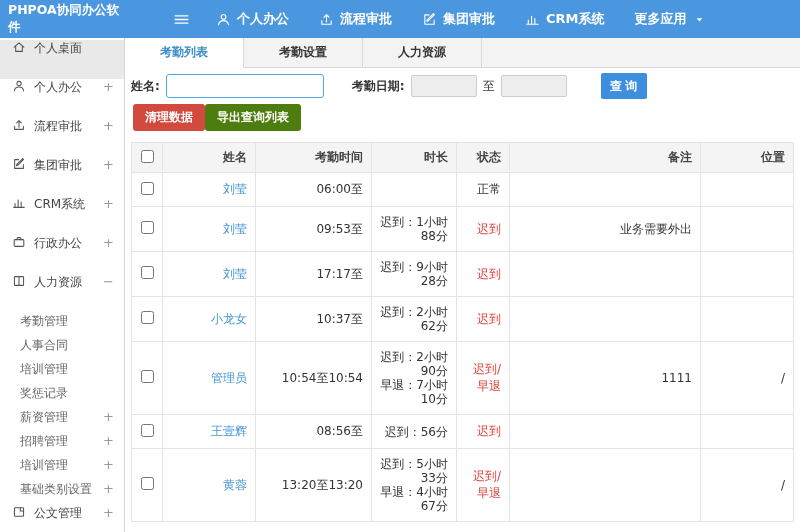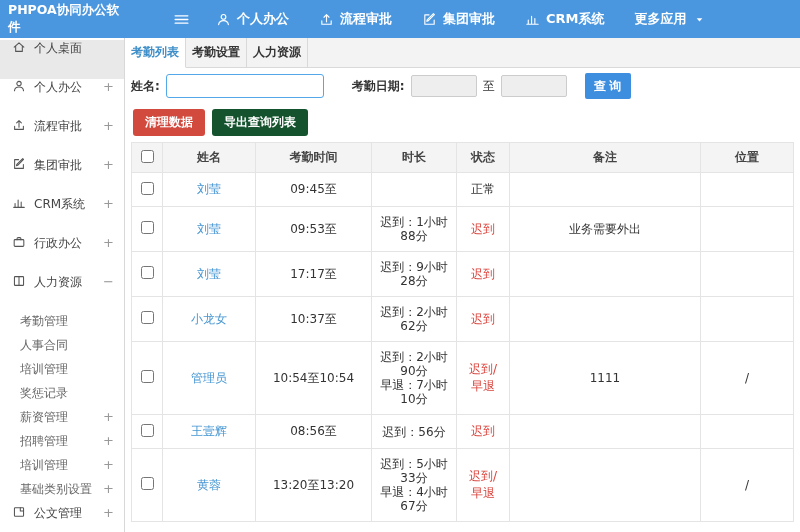--- a/index.html
+++ b/index.html
@@ -24,38 +24,38 @@
   .side-item { height:39px; display:flex; align-items:flex-start; padding:0 10px 0 12px; color:#444; cursor:pointer; }
   .side-item.active { background:#e9e9e9; }
   .side-item .icon { margin-right:8px; color:#555; }
   .side-item .expander { margin-left:auto; color:#999; font-size:13px; }
   .side-sub-item { height:24px; display:flex; align-items:flex-start; padding:0 10px 0 20px; color:#666; cursor:pointer; }
   .side-sub-item .expander { margin-left:auto; color:#999; font-size:13px; }
 
   
   .content { grid-row:2; display:flex; flex-direction:column; min-width:0; overflow:hidden; background:#fff; }
   .tabbar { height:30px; flex:0 0 30px; background:#f3f3f3; border-bottom:1px solid #d9d9d9; display:flex; }
-  .tab { padding:0 6px; line-height:29px; font-weight:bold; color:#333; border-right:1px solid #d9d9d9; cursor:pointer; }
+  .tab { padding:0 35px; line-height:29px; font-weight:bold; color:#333; border-right:1px solid #d9d9d9; cursor:pointer; }
   .tab.active { background:#fff; color:#3e8ec9; margin-bottom:-1px; border-bottom:1px solid #fff; }
 
   .filter-row { height:36px; flex:0 0 36px; display:flex; align-items:center; padding-left:6px; }
   .filter-row label { font-weight:bold; color:#333; }
   .name-input { width:158px; height:24px; border:1px solid #52a8e8; border-radius:3px; margin:0 28px 0 6px; padding:0 6px; font-size:12px; outline:none; }
   .date-input { width:66px; height:22px; background:#eee; border:1px solid #ccc; border-radius:2px; margin:0 6px; padding:0 5px; font-size:12px; }
   .to-label { color:#333; }
-  .btn-query { width:46px; height:26px; background:#3e8ee0; color:#fff; border:none; border-radius:2px; font-weight:bold; font-size:12px; margin-left:12px; cursor:pointer; }
-
-  .actions-row { height:36px; flex:0 0 36px; display:flex; align-items:center; padding-left:8px; gap:7px; }
+  .btn-query { width:46px; height:26px; background:#3e8ee0; color:#fff; border:none; border-radius:2px; font-weight:bold; font-size:12px; margin-left:28px; cursor:pointer; }
+
+  .actions-row { height:36px; flex:0 0 36px; display:flex; padding-left:8px; gap:0; }
   .btn { height:27px; padding:0 12px; border:none; border-radius:3px; color:#fff; font-weight:bold; font-size:12px; cursor:pointer; }
   .btn-danger { background:#d2493e; }
-  .btn-info { background:#14532d; }
+  .btn-info { background:#4d7c0f; }
 
   .table-wrap { flex:1; overflow:hidden; padding:2px 6px 0 6px; }
   table { width:100%; border-collapse:collapse; table-layout:fixed; }
-  th, td { border:1px solid #e4e4e4; padding:8px 8px; text-align:center; font-size:12px; color:#333; overflow:hidden; }
+  th, td { border:1px solid #e4e4e4; padding:8px 8px; text-align:right; font-size:12px; color:#333; overflow:hidden; }
   thead th { background:#f4f4f4; font-weight:bold; color:#444; padding:6px 8px; }
   .cb-cell { text-align:center; padding:6px 2px; }
   td.duration { white-space:pre-line; line-height:14px; }
   .link { color:#4696d2; text-decoration:none; cursor:pointer; }
   .status-red { color:#d9433c; }
   input[type=checkbox] { width:13px; height:13px; margin:0; }
 </style>
 </head>
 <body>
 
@@ -294,21 +294,21 @@
               <th>时长</th>
               <th>状态</th>
               <th>备注</th>
               <th>位置</th>
             </tr>
           </thead>
         <tbody>
             <tr>
               <td class="cb-cell"><input type="checkbox" style=""></td>
               <td><a class="link">刘莹</a></td>
-              <td>09:45至</td>
+              <td>06:00至</td>
               <td class="duration"></td>
               <td>正常</td>
               <td></td>
               <td></td>
             </tr>
             <tr>
               <td class="cb-cell"><input type="checkbox" style=""></td>
               <td><a class="link">刘莹</a></td>
               <td>09:53至</td>
               <td class="duration">迟到：1小时88分</td>

